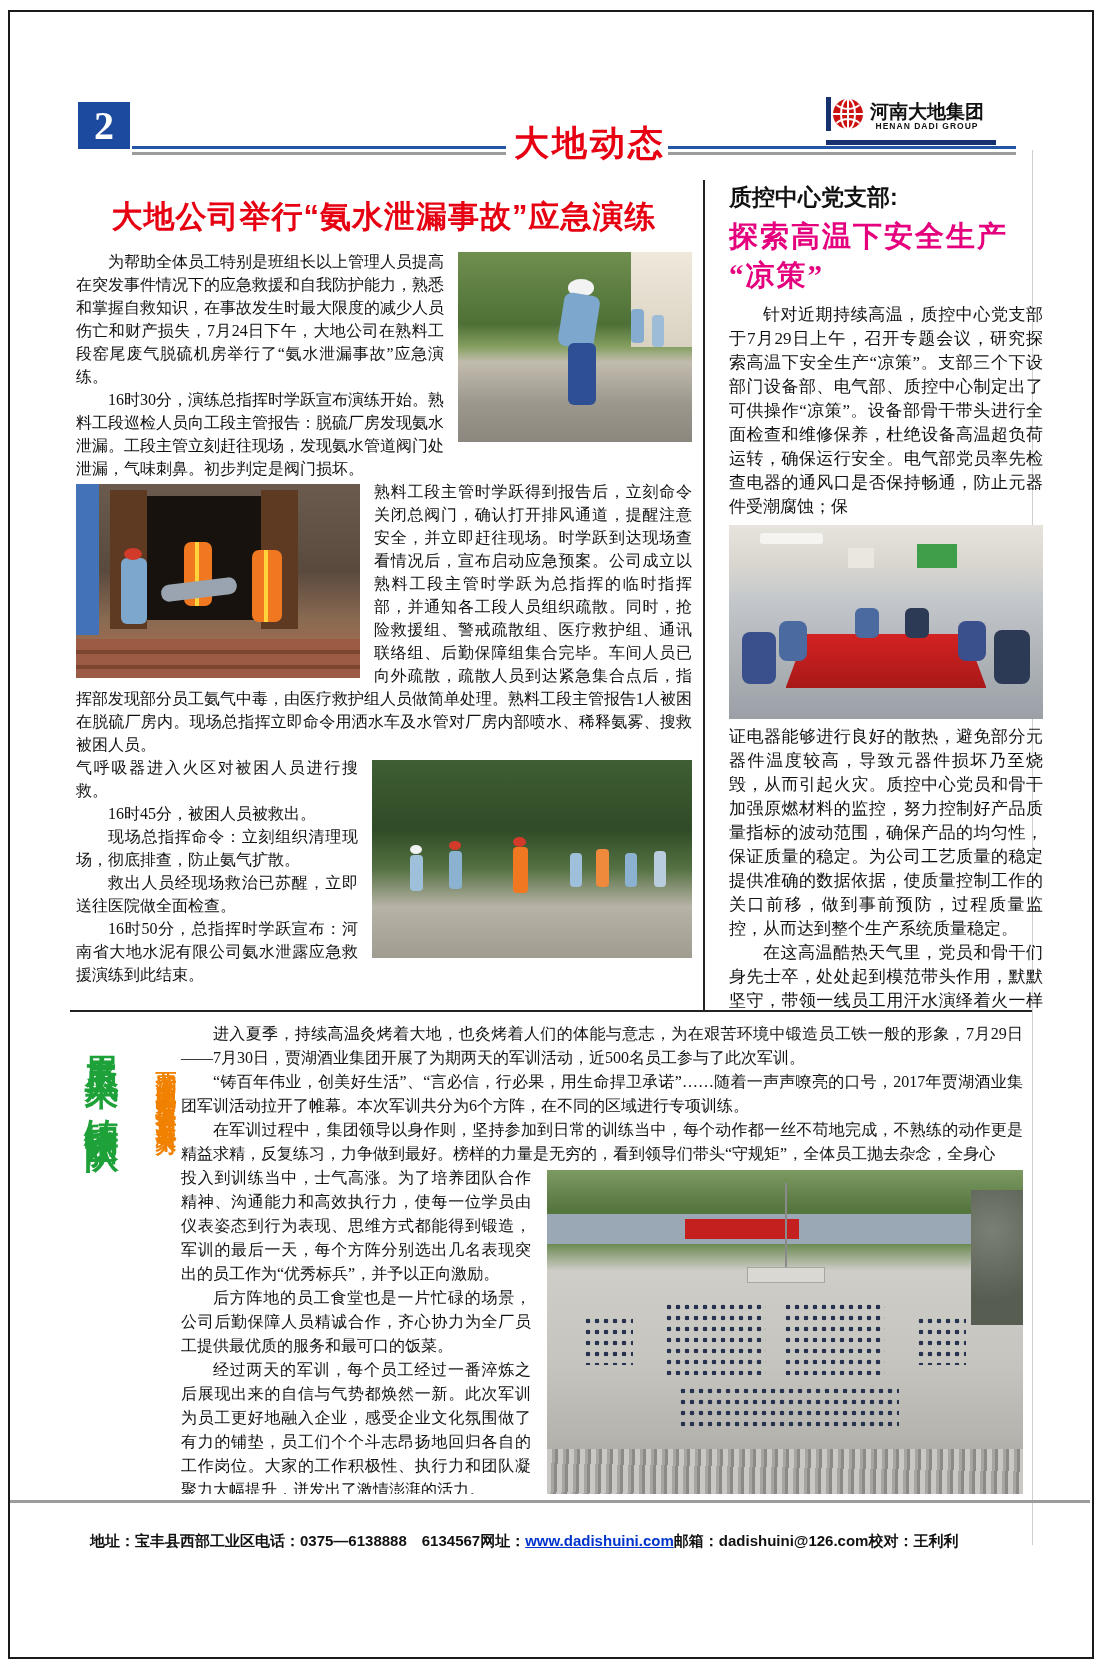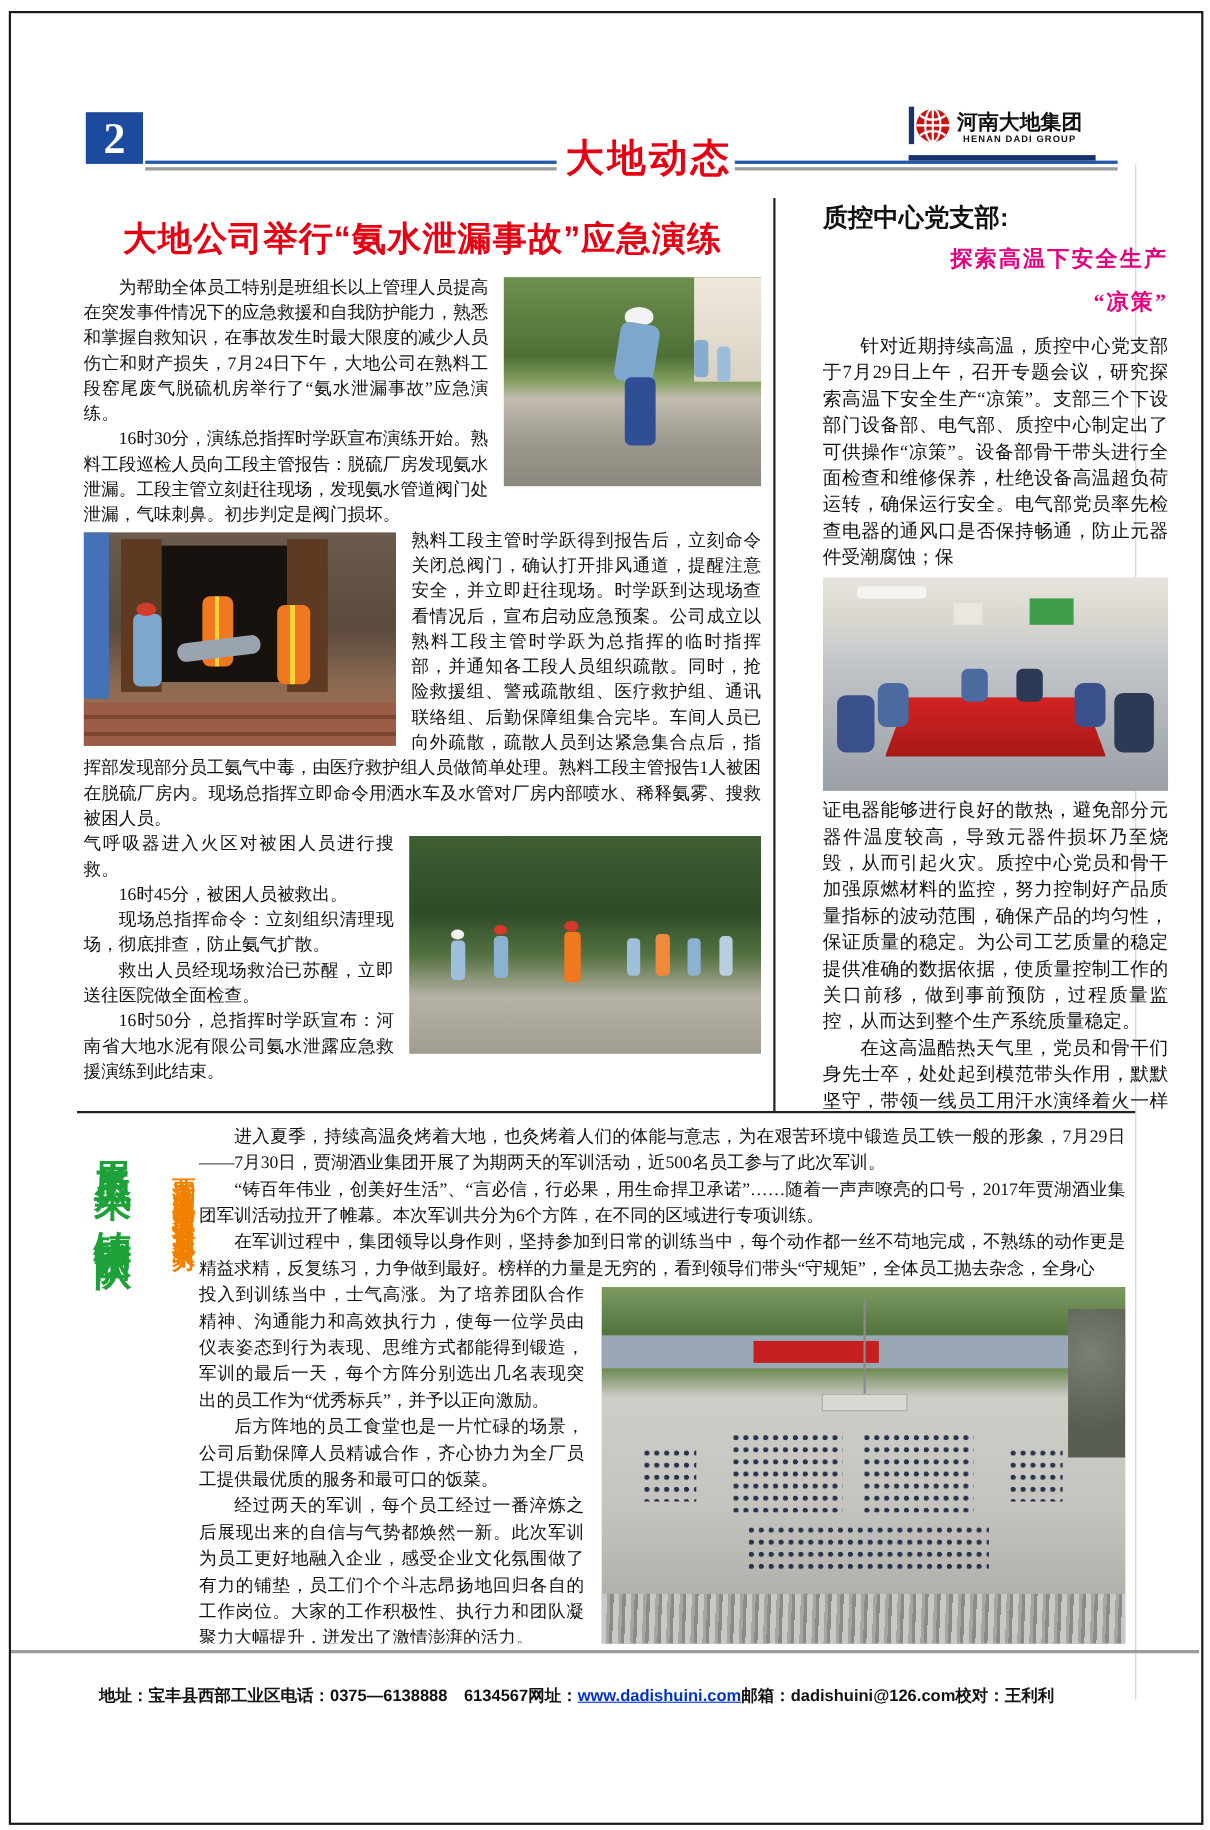--- a/index.html
+++ b/index.html
@@ -25,23 +25,23 @@
   
   .divider-v{position:absolute;left:703px;top:180px;width:2px;height:830px;background:#222;}
   .divider-h{position:absolute;left:70px;top:1010px;width:962px;height:2px;background:#222;}
 
   .col-left{position:absolute;left:76px;top:196px;width:616px;height:818px;overflow:hidden;}
   .a1-title{margin:0 0 12px 0;text-align:center;color:#e60012;font-family:"Liberation Sans","DejaVu Sans",sans-serif;
             font-weight:bold;font-size:31px;letter-spacing:1px;}
   .p{margin:0;font-size:16px;line-height:23px;text-align:justify;}
   .ind{text-indent:2em;}
 
-  .col-right{position:absolute;left:748px;top:182px;width:314px;height:826px;overflow:hidden;}
+  .col-right{position:absolute;left:729px;top:182px;width:314px;height:826px;overflow:hidden;}
   .a2-kicker{font-family:"Liberation Sans",sans-serif;font-weight:bold;font-size:23px;margin-bottom:4px;}
-  .a2-title{color:#e5017d;font-weight:bold;font-size:20px;text-align:right;line-height:39px;
+  .a2-title{color:#e5017d;font-weight:bold;font-size:29px;text-align:left;line-height:39px;
             font-family:"Liberation Serif",serif;letter-spacing:2px;}
   .p2{margin:0;font-size:17px;line-height:24px;text-align:justify;}
 
   
   .bottom{position:absolute;left:76px;top:1022px;width:956px;height:472px;overflow:hidden;}
   .vtitle{position:absolute;left:2px;top:6px;writing-mode:vertical-rl;text-orientation:upright;
           color:#1fa13a;font-weight:bold;font-size:34px;letter-spacing:5px;font-family:"Liberation Serif",serif;}
   .vsub{position:absolute;left:76px;top:32px;writing-mode:vertical-rl;text-orientation:upright;
           color:#f18101;font-weight:bold;font-size:21px;letter-spacing:4px;font-family:"Liberation Sans",sans-serif;}
   .a3-text{margin-left:105px;width:842px;}

